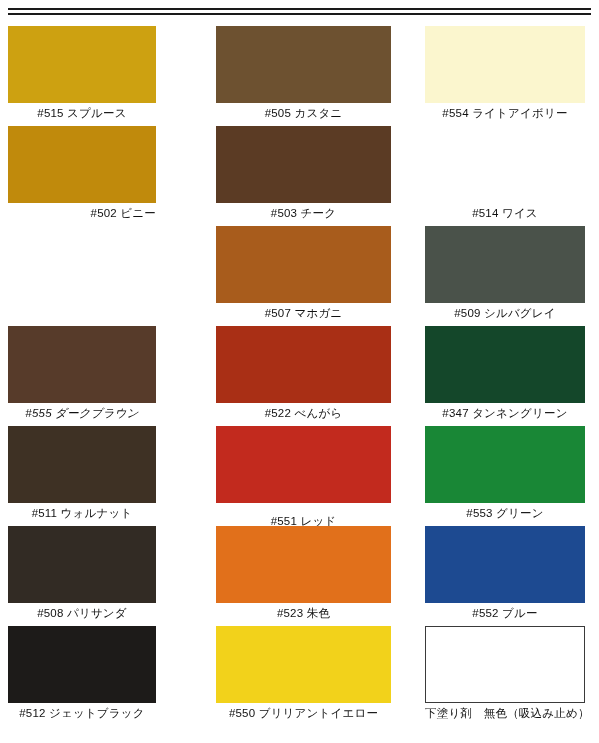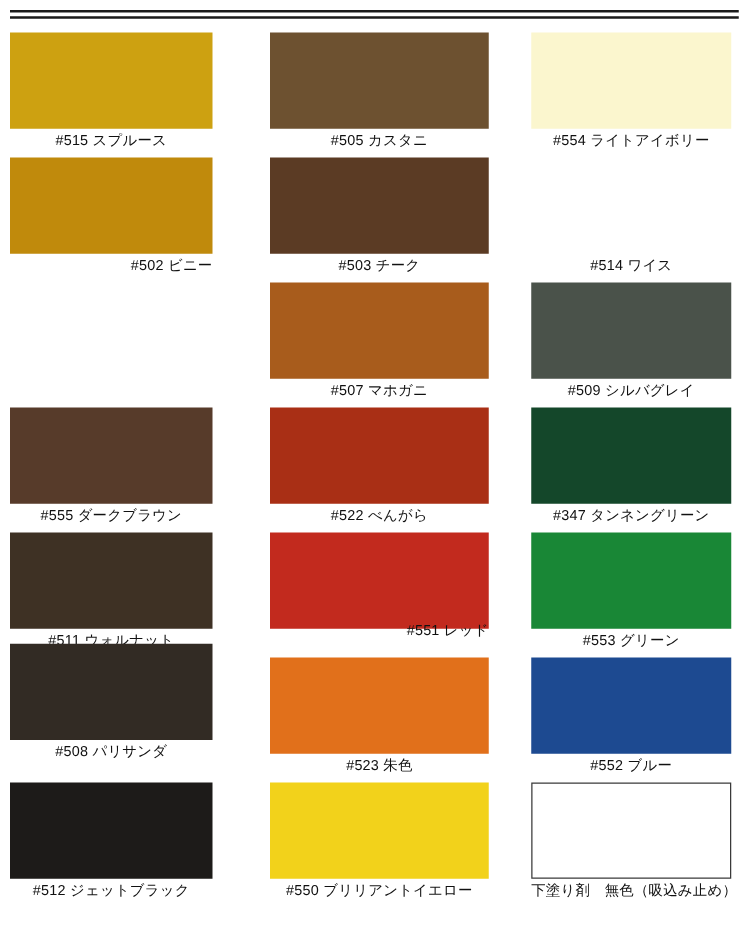--- a/index.html
+++ b/index.html
@@ -69,21 +69,21 @@
     white-space: nowrap;
     line-height: 14px;
   }
 
   .caption-inner {
     display: inline-block;
     position: relative;
   }
 
   
-  .col-0 { left: 8px;   width: 162px; }
+  .col-0 { left: 8px;   width: 148px; }
   .col-1 { left: 216px; width: 175px; }
   .col-2 { left: 425px; width: 160px; }
 </style>
 </head>
 <body>
 
 <div id="top-rules">
   <div class="rule r1"></div>
   <div class="rule r2"></div>
 </div>
@@ -92,27 +92,27 @@
     <div class="swatch-cell col-0" style="top: 0px; height: 96px;">
       <div class="swatch-chip" style="width: 100%; height: 77px; background: rgb(205, 161, 17);"></div>
       <div class="swatch-caption" style="top: 80px;"><span class="caption-inner">#515  スプルース</span></div>
     </div>
     <div class="swatch-cell col-0" style="top: 100px; height: 96px;">
       <div class="swatch-chip" style="width: 100%; height: 77px; background: rgb(192, 138, 12);"></div>
       <div class="swatch-caption" style="top: 80px; text-align: right;"><span class="caption-inner">#502  ビニー</span></div>
     </div>
     <div class="swatch-cell col-0" style="top: 300px; height: 96px;">
       <div class="swatch-chip" style="width: 100%; height: 77px; background: rgb(87, 59, 42);"></div>
-      <div class="swatch-caption" style="top: 80px;"><span class="caption-inner">#555  ダークブラウン</span></div>
+      <div class="swatch-caption" style="top: 80px; font-style: italic;"><span class="caption-inner">#555  ダークブラウン</span></div>
     </div>
     <div class="swatch-cell col-0" style="top: 400px; height: 96px;">
       <div class="swatch-chip" style="width: 100%; height: 77px; background: rgb(62, 49, 36);"></div>
       <div class="swatch-caption" style="top: 80px;"><span class="caption-inner">#511  ウォルナット</span></div>
     </div>
-    <div class="swatch-cell col-0" style="top: 489px; height: 96px;">
+    <div class="swatch-cell col-0" style="top: 500px; height: 96px;">
       <div class="swatch-chip" style="width: 100%; height: 77px; background: rgb(50, 43, 36);"></div>
       <div class="swatch-caption" style="top: 80px;"><span class="caption-inner">#508  パリサンダ</span></div>
     </div>
     <div class="swatch-cell col-0" style="top: 600px; height: 96px;">
       <div class="swatch-chip" style="width: 100%; height: 77px; background: rgb(29, 27, 25);"></div>
       <div class="swatch-caption" style="top: 80px;"><span class="caption-inner">#512  ジェットブラック</span></div>
     </div>
     <div class="swatch-cell col-1" style="top: 0px; height: 96px;">
       <div class="swatch-chip" style="width: 100%; height: 77px; background: rgb(109, 81, 48);"></div>
       <div class="swatch-caption" style="top: 80px;"><span class="caption-inner">#505  カスタニ</span></div>
@@ -124,21 +124,21 @@
     <div class="swatch-cell col-1" style="top: 200px; height: 96px;">
       <div class="swatch-chip" style="width: 100%; height: 77px; background: rgb(168, 92, 28);"></div>
       <div class="swatch-caption" style="top: 80px;"><span class="caption-inner">#507  マホガニ</span></div>
     </div>
     <div class="swatch-cell col-1" style="top: 300px; height: 96px;">
       <div class="swatch-chip" style="width: 100%; height: 77px; background: rgb(169, 47, 21);"></div>
       <div class="swatch-caption" style="top: 80px;"><span class="caption-inner">#522  べんがら</span></div>
     </div>
     <div class="swatch-cell col-1" style="top: 400px; height: 96px;">
       <div class="swatch-chip" style="width: 100%; height: 77px; background: rgb(194, 42, 30);"></div>
-      <div class="swatch-caption" style="top: 72px; text-align: right;"><span class="caption-inner">#551  レッド</span></div>
+      <div class="swatch-caption" style="top: 88px;"><span class="caption-inner">#551  レッド</span></div>
     </div>
     <div class="swatch-cell col-1" style="top: 500px; height: 96px;">
       <div class="swatch-chip" style="width: 100%; height: 77px; background: rgb(225, 112, 27);"></div>
       <div class="swatch-caption" style="top: 80px;"><span class="caption-inner">#523  朱色</span></div>
     </div>
     <div class="swatch-cell col-1" style="top: 600px; height: 96px;">
       <div class="swatch-chip" style="width: 100%; height: 77px; background: rgb(242, 210, 27);"></div>
       <div class="swatch-caption" style="top: 80px;"><span class="caption-inner">#550  ブリリアントイエロー</span></div>
     </div>
     <div class="swatch-cell col-2" style="top: 0px; height: 96px;">

